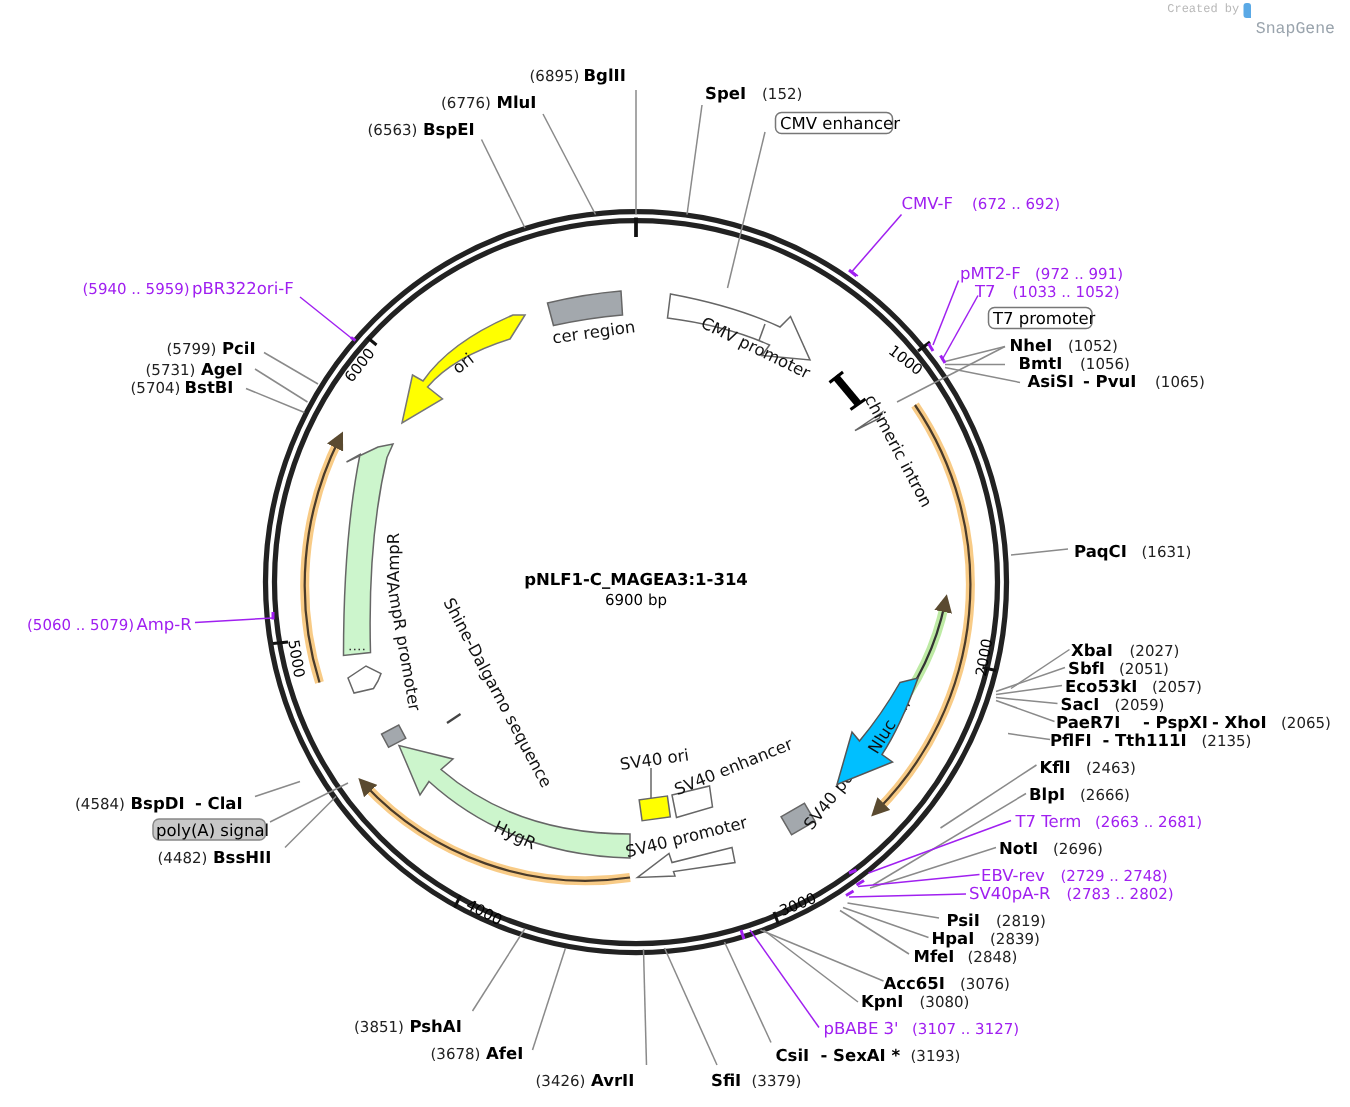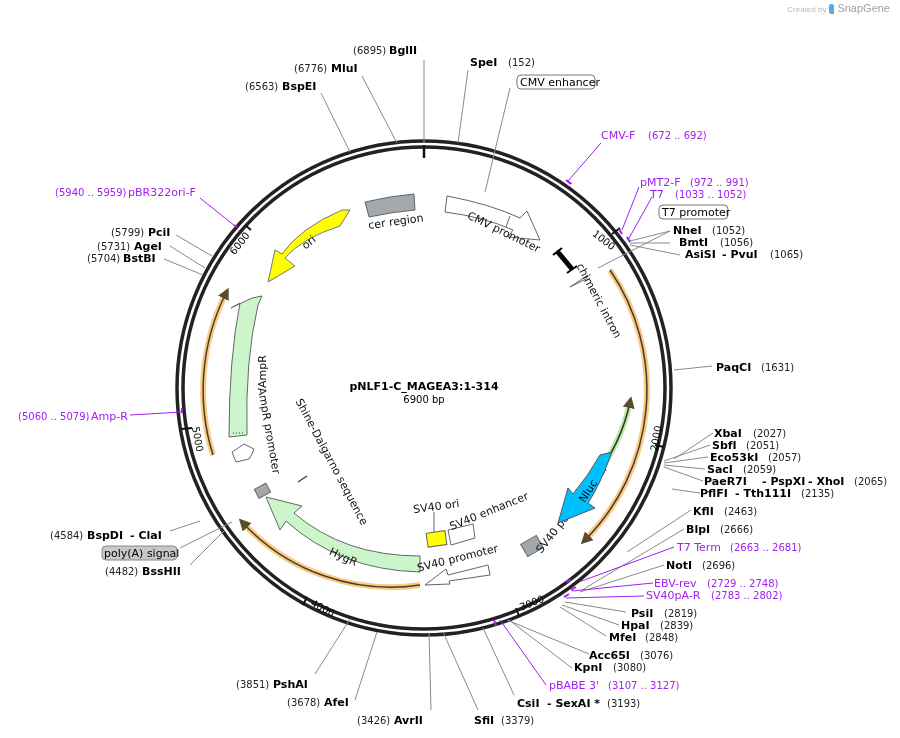--- a/index.html
+++ b/index.html
@@ -1,21 +1,21 @@
 <!DOCTYPE html>
 <html><head>
 <meta charset="utf-8">
 <style>
   html, body { margin: 0; padding: 0; background: #ffffff; }
   body { width: 900px; height: 738px; position: relative; overflow: hidden;
          font-family: "DejaVu Sans", sans-serif; }
   #map { position: absolute; left: 0; top: 0; }
   .credit { position: absolute; right: 10px; top: 2px; font-size: 8px; color: #b8b8b8;
-            font-family: Liberation Sans, sans-serif; display: flex; align-items: flex-end; gap: 3px; }
-  .credit .brand { font-size: 11px; color: #9aa4ad; }
+            font-family: Liberation Mono, monospace; display: flex; align-items: flex-start; gap: 3px; }
+  .credit .brand { font-size: 11px; color: #9aa4ad; margin-top: 12px; }
   .credit .logo { width: 5px; height: 10px; background: #5aa9e6; border-radius: 2px 2px 0 2px; }
   text { font-family: "DejaVu Sans", sans-serif; }
   .enz { font-weight: bold; font-size: 11px; fill: #000; }
   .pos { font-size: 10px; fill: #222; }
   .primer { font-size: 11px; fill: #a020f0; }
   .primerpos { font-size: 10px; fill: #a020f0; }
   .feat { font-size: 11px; fill: #111; }
   .lead { stroke: #8a8a8a; stroke-width: 1; fill: none; }
   .plead { stroke: #a020f0; stroke-width: 1; fill: none; }
 </style>

